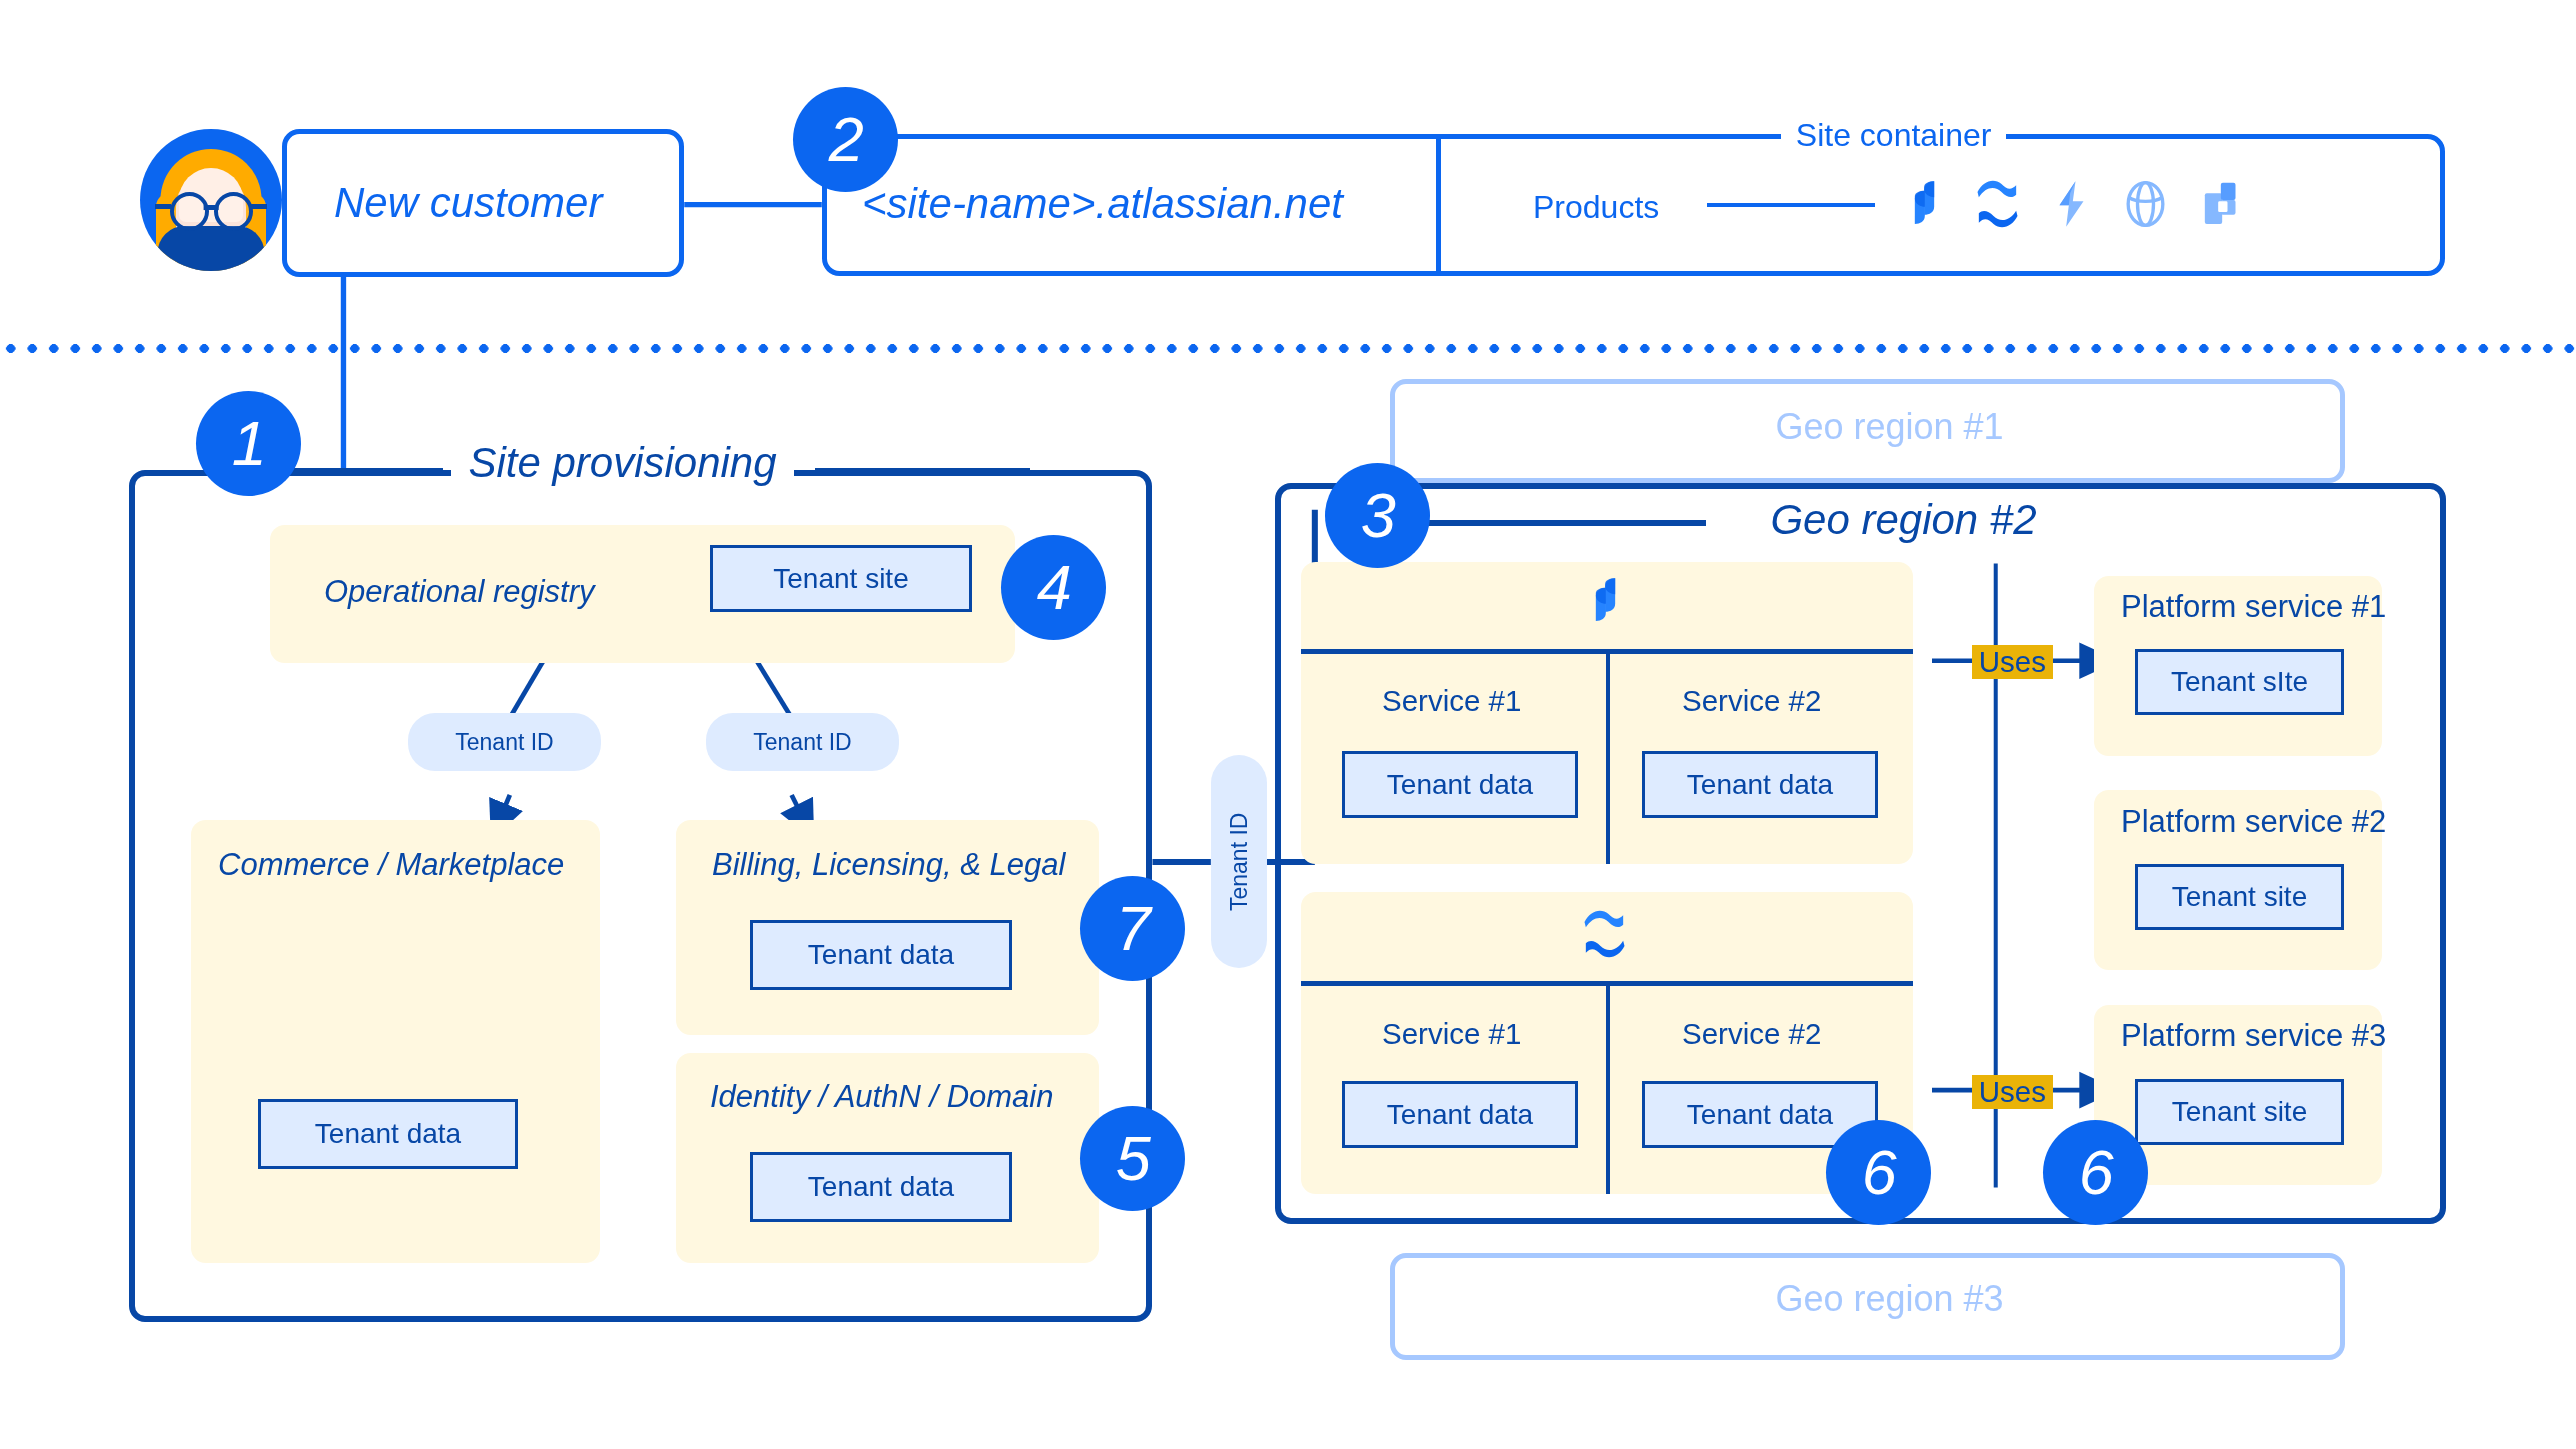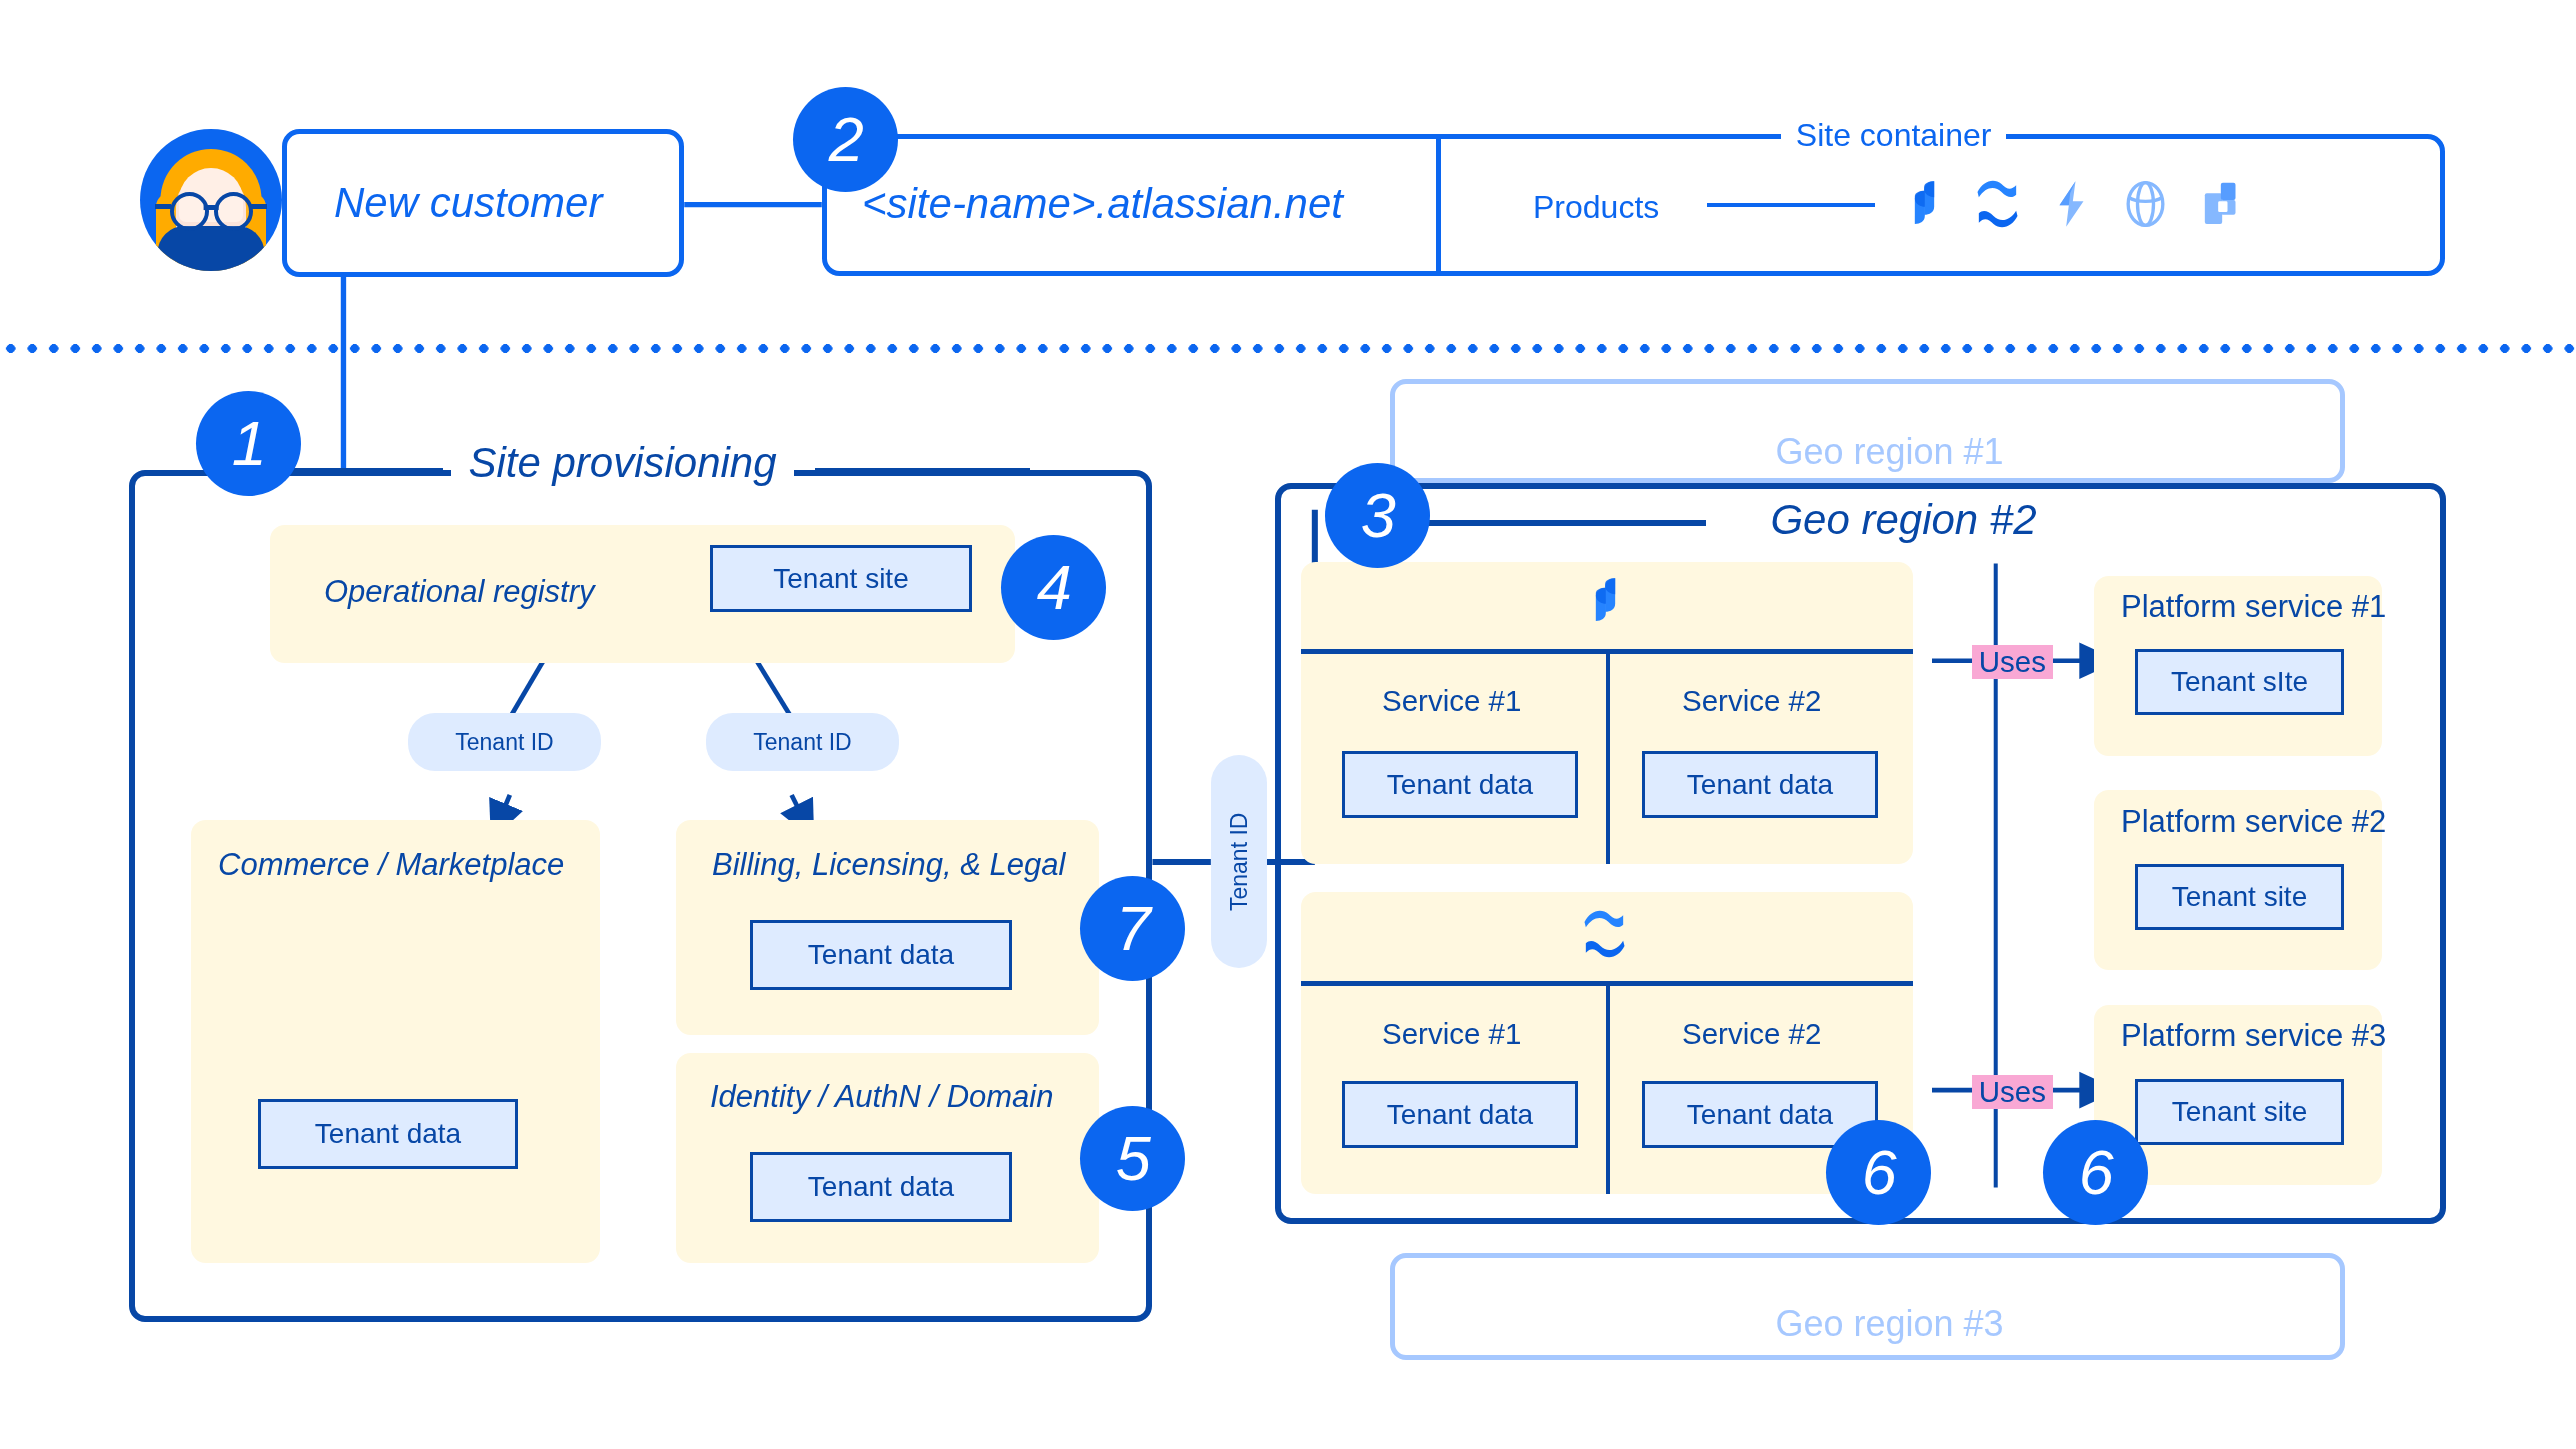--- a/index.html
+++ b/index.html
@@ -85,21 +85,21 @@
   
   .panel{
     position:absolute;box-sizing:border-box;
     border:6px solid #0747a6;border-radius:16px;background:transparent;z-index:8;
   }
   .panel.ghost{border-color:#a6c8ff;border-width:5.4px;}
   .panel-title{
     position:absolute;background:#ffffff;padding:0 17.4px;
     font-size:42px;font-style:italic;color:#0747a6;white-space:nowrap;z-index:20;
   }
-  .panel-title.ghosttitle{color:#a6c8ff;font-style:normal;font-size:36px;margin-top:25px;}
+  .panel-title.ghosttitle{color:#a6c8ff;font-style:normal;font-size:36px;}
   .title-rule{position:absolute;height:6px;background:#0747a6;z-index:19;}
 
   
   .cream{
     position:absolute;box-sizing:border-box;
     background:#fff8e0;border-radius:14.8px;z-index:9;
   }
   .cream-title{
     position:absolute;font-size:31px;font-style:italic;color:#0747a6;
     white-space:nowrap;z-index:16;
@@ -130,21 +130,21 @@
 
   
   .svc-label{
     position:absolute;font-size:29.5px;color:#0747a6;white-space:nowrap;z-index:16;
   }
   .svc-hline{position:absolute;height:4.7px;background:#0747a6;z-index:15;}
   .svc-vline{position:absolute;width:4px;background:#0747a6;z-index:15;}
 
   .uses-label{
     position:absolute;font-size:29.5px;color:#0747a6;white-space:nowrap;z-index:20;
-    background:#f9a8d4;padding:0 6.7px;
+    background:#eab308;padding:0 6.7px;
   }
 </style>
 </head>
 <body>
 
 <div class="stage">
 
   <svg id="wires" viewBox="0 0 3840 2160" width="2576" height="1449">
     <defs>
       <marker id="arrowDeep" markerWidth="9" markerHeight="9" refX="7.2" refY="4.5" orient="auto">

